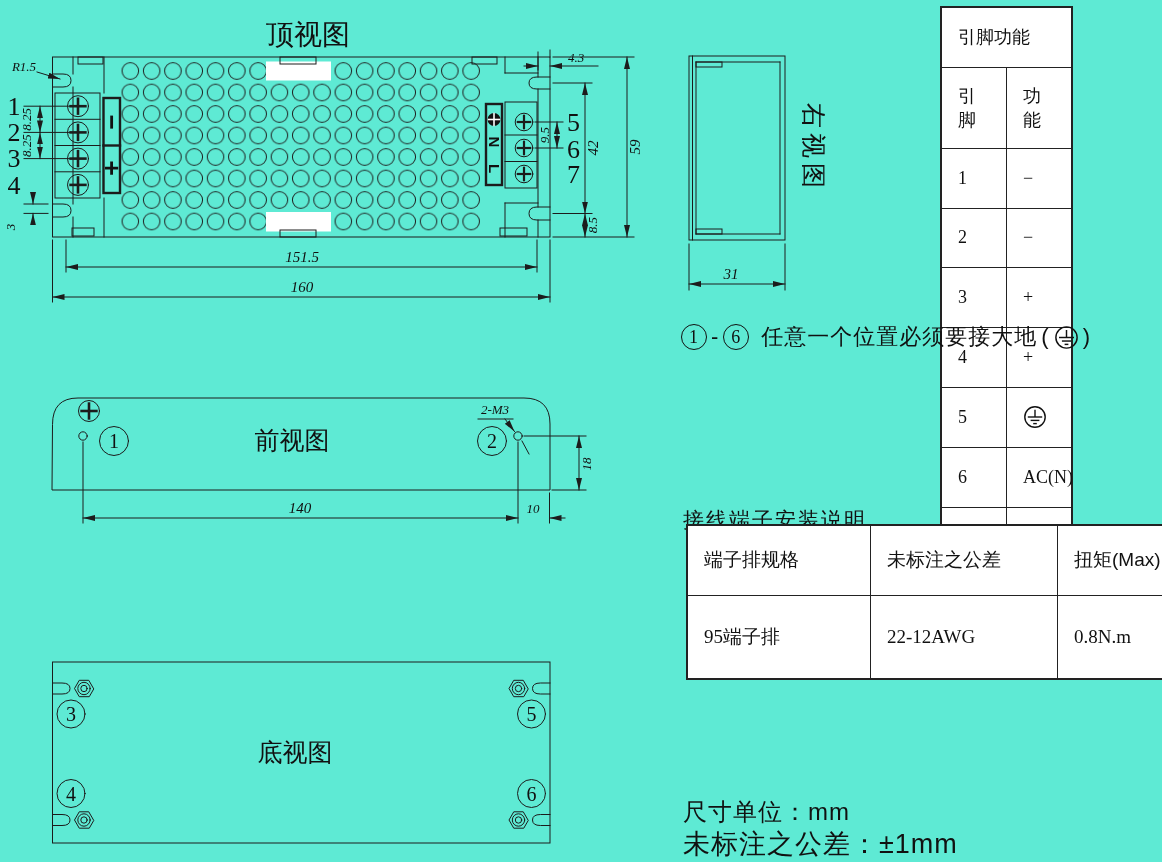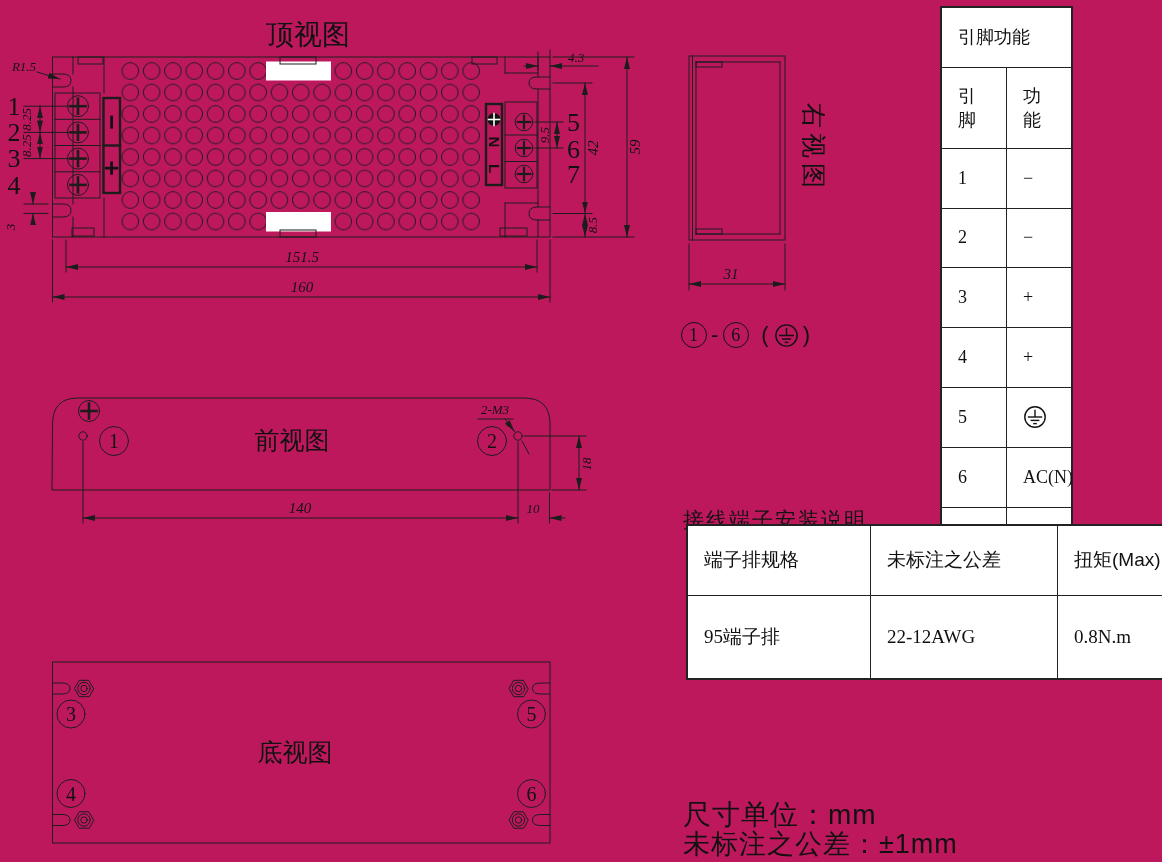--- a/index.html
+++ b/index.html
@@ -1,16 +1,16 @@
 <!DOCTYPE html>
 <html><head>
 <meta charset="utf-8">
 <style>
   html,body{margin:0;padding:0;background:#fff;}
-  #root{position:relative;width:1162px;height:862px;background:#be185d;color:#111;
+  #root{position:relative;width:1162px;height:862px;background:#5eead4;color:#111;
         font-family:"Liberation Sans",sans-serif;overflow:hidden;}
   .abs{position:absolute;}
   
   svg.drw{stroke:#1c1c1c;fill:none;stroke-width:1;stroke-linecap:square;}
   svg.drw text{stroke:none;fill:#111;stroke-width:0;}
   .dim{font:italic 13px "Liberation Serif","DejaVu Serif",serif;}
   .dim15{font:italic 15px "Liberation Serif","DejaVu Serif",serif;}
   .big{font:26px "Liberation Serif","DejaVu Serif",serif;}
   .med{font:20px "Liberation Serif","DejaVu Serif",serif;}
   .cjk{font:25px "Liberation Sans","DejaVu Sans",sans-serif;}
@@ -30,21 +30,21 @@
   #terminal-table{left:686px;top:524px;width:537px;}
   #terminal-table td{font-size:19px;}
   .circ{display:inline-flex;align-items:center;justify-content:center;
         width:24px;height:24px;border:1.3px solid #111;border-radius:50%;
         font:18px "Liberation Serif","DejaVu Serif",serif;line-height:1;}
   .circ.sm{width:23px;height:23px;font-size:17px;}
   .rowflex{display:flex;align-items:center;justify-content:center;gap:3px;}
   #ground-note{left:681px;top:322px;display:flex;align-items:center;gap:4px;
         font-size:22px;letter-spacing:1px;white-space:nowrap;}
   #terminal-heading{left:683px;top:506px;font-size:21px;letter-spacing:2px;}
-  #footer-unit{left:683px;top:796px;font-size:28px;letter-spacing:1px;}
+  #footer-unit{left:683px;top:796px;font-size:24px;letter-spacing:1px;}
   #footer-tol{left:683px;top:826px;font-size:27px;letter-spacing:1px;}
   .gicon{display:inline-block;vertical-align:middle;}
 </style>
 </head>
 <body>
 
 <div id="root">
 
   <svg class="drw abs" style="left:0;top:0" width="665" height="310" viewBox="0 0 665 310">
     <defs>
@@ -386,20 +386,21 @@
           <td class="serif">AC(L)</td>
         </tr>
   </tbody>
     </table>
 
   <div class="abs" id="ground-note">
     <span class="circ">1</span>
     <span>-</span>
     <span class="circ">6</span>
     <span style="width:4px"></span>
+    <span>任意一个位置必须要接大地</span>
     <span>(</span>
     <svg class="gicon" width="25" height="25" viewBox="0 0 24 24">
       <g stroke="#111" stroke-width="1.4" fill="none">
         <circle cx="12" cy="12" r="10.2"></circle>
         <line x1="12" y1="4.8" x2="12" y2="12"></line>
         <line x1="4.8" y1="12" x2="19.2" y2="12"></line>
         <line x1="7.6" y1="15.4" x2="16.4" y2="15.4"></line>
         <line x1="10.2" y1="18.6" x2="13.8" y2="18.6"></line>
       </g>
     </svg>

